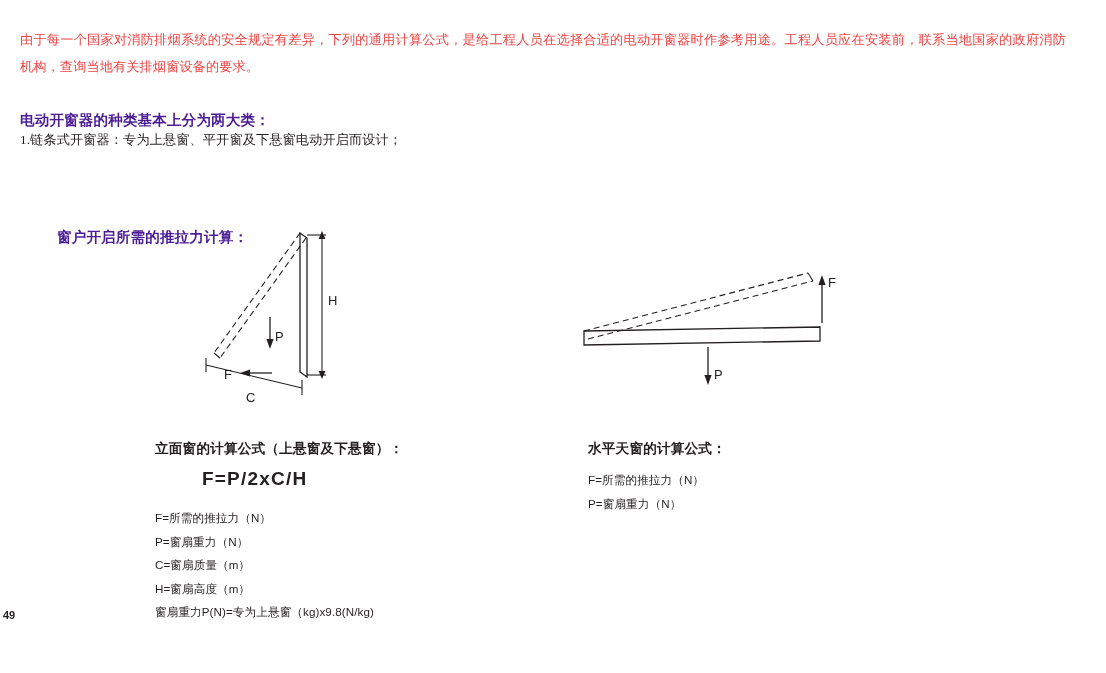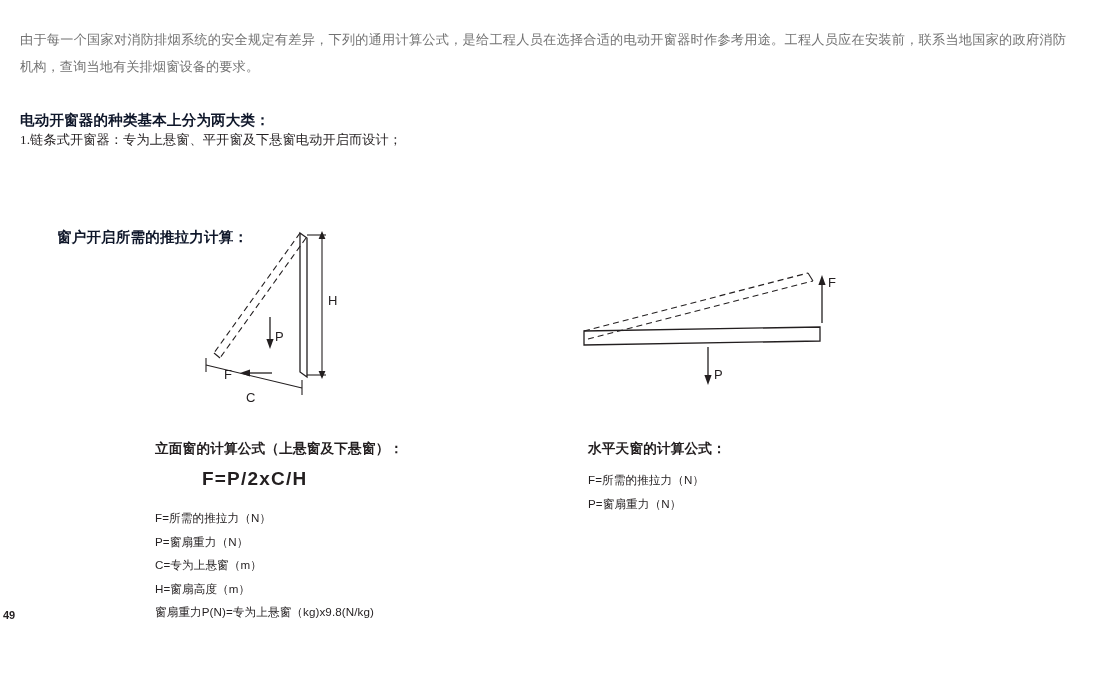--- a/index.html
+++ b/index.html
@@ -25,29 +25,29 @@
   
   .intro {
     position: absolute;
     left: 20px;
     top: 13px;
     width: 1046px;
     font-size: 13.2px;
     line-height: 27px;
     letter-spacing: 0.1px;
     text-align: justify;
-    color: #737373;
+    color: #ef4444;
   }
 
   
   .sec-head {
     position: absolute;
     font-weight: bold;
     font-size: 14.5px;
-    color: #0f172a;
+    color: #4c1d95;
     letter-spacing: 0.2px;
   }
   #head-types { left: 20px; top: 99px; }
   #head-calc  { left: 20px; top: 216px; margin-left: 37px; }
 
   .list-line {
     position: absolute;
     left: 20px;
     font-size: 13.2px;
     line-height: 20px;
@@ -170,21 +170,21 @@
       <polygon points="138,130 134.4,120 141.6,120" fill="#231f20"></polygon>
       <text class="svg-label" x="144" y="124">P</text>
     </svg>
   </div>
 
   <div class="formula-block" id="formula-left">
     <div class="formula-title">立面窗的计算公式（上悬窗及下悬窗）：</div>
     <div class="formula-expr">F=P/2xC/H</div>
     <div class="formula-line">F=所需的推拉力（N）</div>
     <div class="formula-line">P=窗扇重力（N）</div>
-    <div class="formula-line">C=专为上悬窗（m）</div>
+    <div class="formula-line">C=窗扇质量（m）</div>
     <div class="formula-line">H=窗扇高度（m）</div>
     <div class="formula-line">窗扇重力P(N)=专为上悬窗（kg)x9.8(N/kg)</div>
   </div>
 
   <div class="formula-block" id="formula-right">
     <div class="formula-title">水平天窗的计算公式：</div>
     <div class="formula-line">F=所需的推拉力（N）</div>
     <div class="formula-line">P=窗扇重力（N）</div>
   </div>
 

